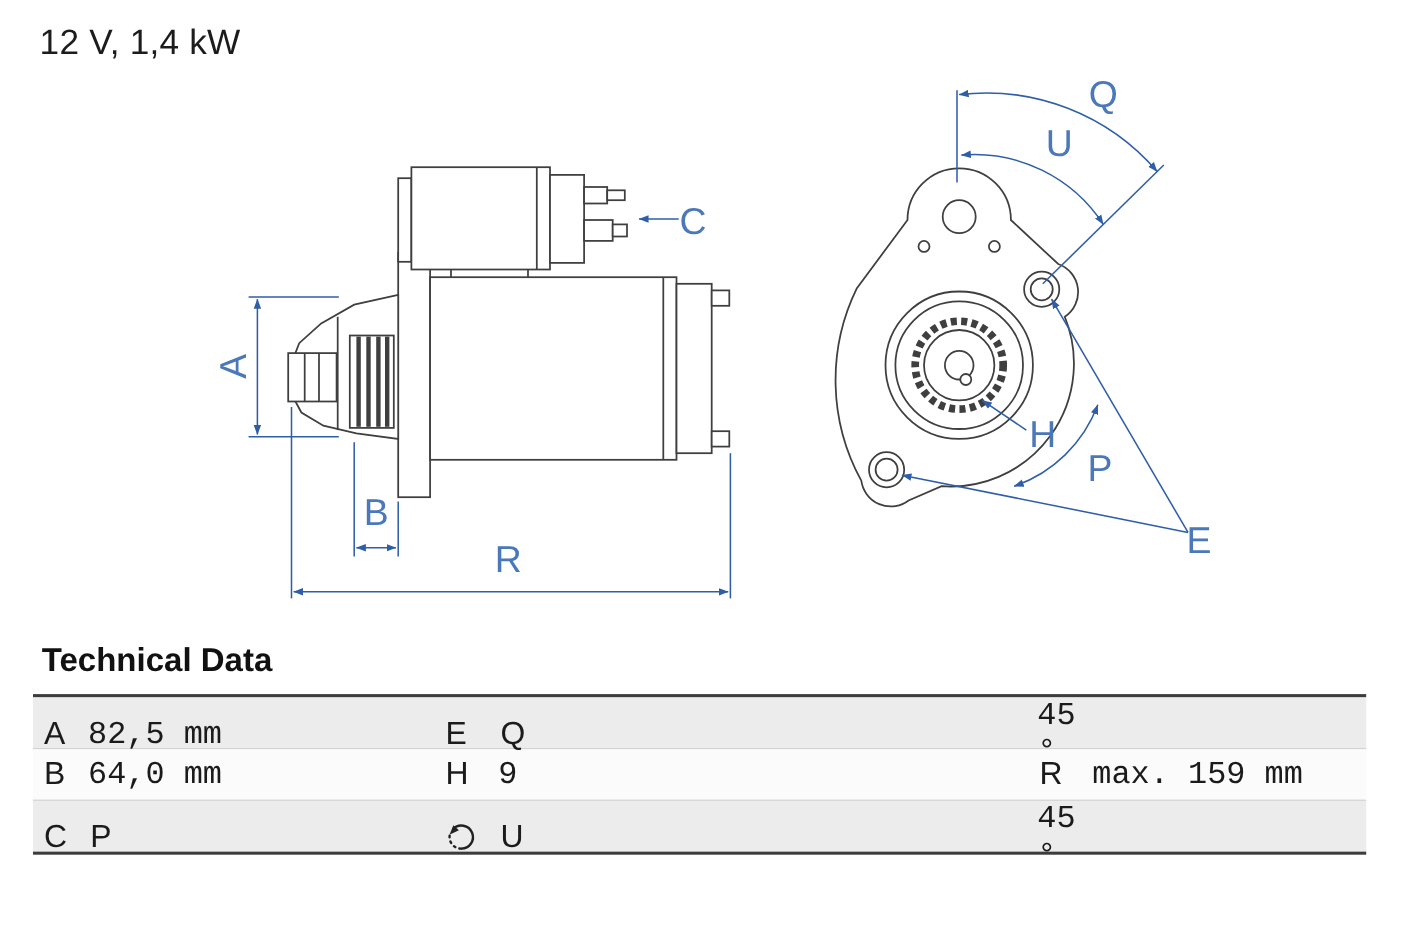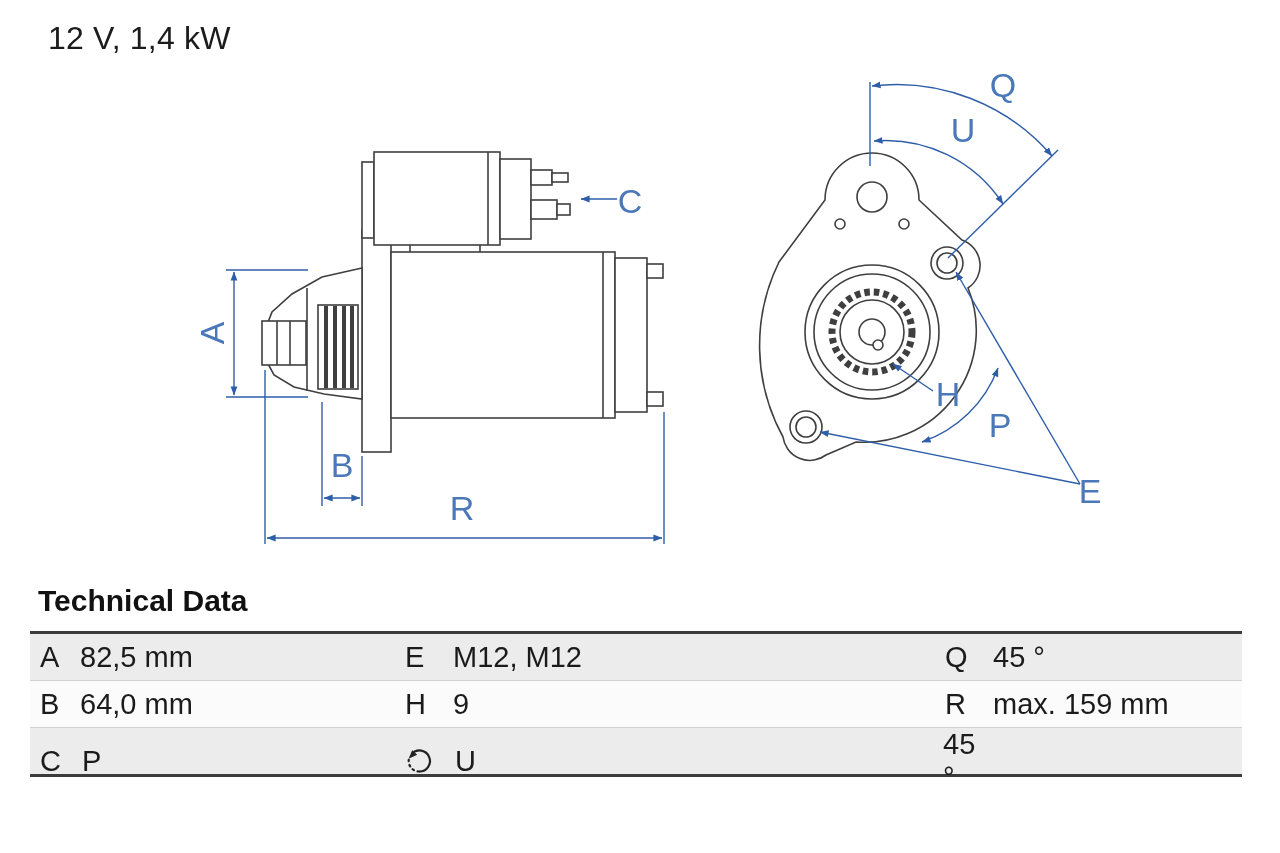--- a/index.html
+++ b/index.html
@@ -1,21 +1,21 @@
 <!DOCTYPE html>
 <html><head>
 <meta charset="utf-8">
 <style>
   html,body { margin:0; padding:0; }
   body {
     width:1280px; height:853px; position:relative; overflow:hidden;
     background:#ffffff; font-family:"Liberation Sans", sans-serif; color:#1b1b1b;
   }
   .title {
-    position:absolute; left:48px; top:20px; margin:0;
+    position:absolute; left:36px; top:20px; margin:0;
     font-size:32px; font-weight:400; color:#1c1c1c; letter-spacing:0.2px;
   }
   svg.drawing { position:absolute; left:0; top:0; }
   svg.drawing text {
     font-family:"Liberation Sans", sans-serif;
     font-size:34px; fill:#4a78b8; font-weight:400;
   }
   .tech { position:absolute; left:0; top:584px; width:1280px; }
   .tech h2 { margin:0 0 13px 38px; font-size:30px; font-weight:700; color:#111; }
   .ttable {
@@ -23,21 +23,21 @@
     border-top:3px solid #3c3c3c; border-bottom:3px solid #3c3c3c;
   }
   .trow {
     display:grid; grid-template-columns:42px 323px 50px 490px 50px 257px;
     height:46px; align-items:center; font-size:29px; color:#1b1b1b;
   }
   .trow + .trow { border-top:1px solid #d2d2d2; }
   .r-shade { background:#ececec; }
   .r-light { background:#fbfbfb; }
   .cell.key { padding-left:10px; }
-  .cell.val { padding-left:8px; }
+  .cell.val { padding-left:8px;font-family:Liberation Mono, monospace; }
   .cell.val svg { display:block; }
 </style>
 </head>
 <body>
 
 <h1 class="title">12 V, 1,4 kW</h1>
 
 <svg class="drawing" width="1280" height="570" viewBox="0 0 1280 570">
   <defs>
     <marker id="arr" markerWidth="10" markerHeight="8" refX="8.6" refY="4" orient="auto-start-reverse" markerUnits="userSpaceOnUse">
@@ -162,21 +162,20 @@
 </svg>
 
 <div class="tech">
   <h2>Technical Data</h2>
   <div class="ttable">
 
     <div class="trow r-shade">
       <div class="cell key">A</div>
       <div class="cell val">82,5 mm</div>
       <div class="cell key">E</div>
-      <div class="cell val">M12, M12</div>
       <div class="cell key">Q</div>
       <div class="cell val">45 °</div>
     </div>
 
     <div class="trow r-light">
       <div class="cell key">B</div>
       <div class="cell val">64,0 mm</div>
       <div class="cell key">H</div>
       <div class="cell val">9</div>
       <div class="cell key">R</div>

